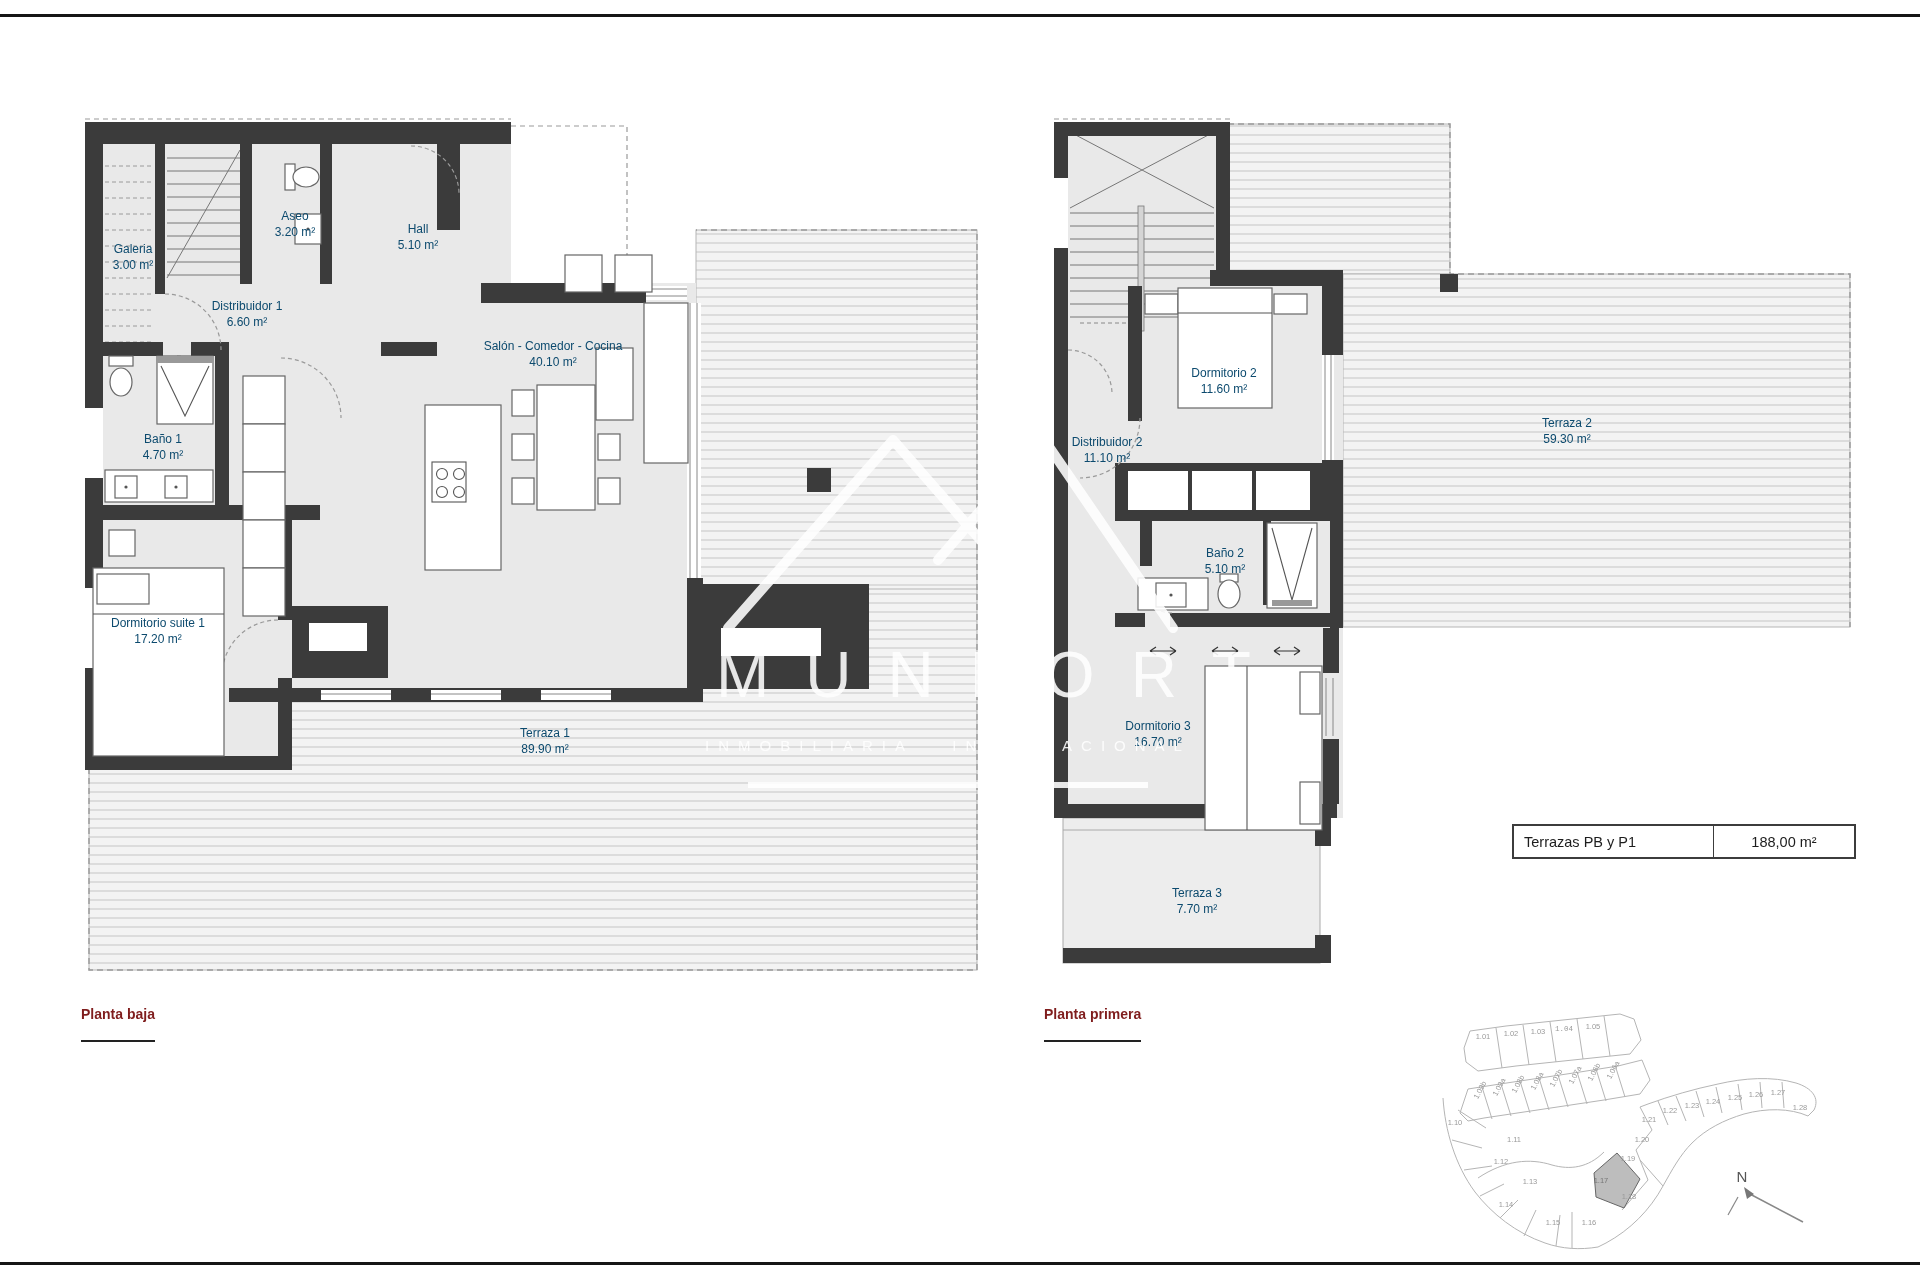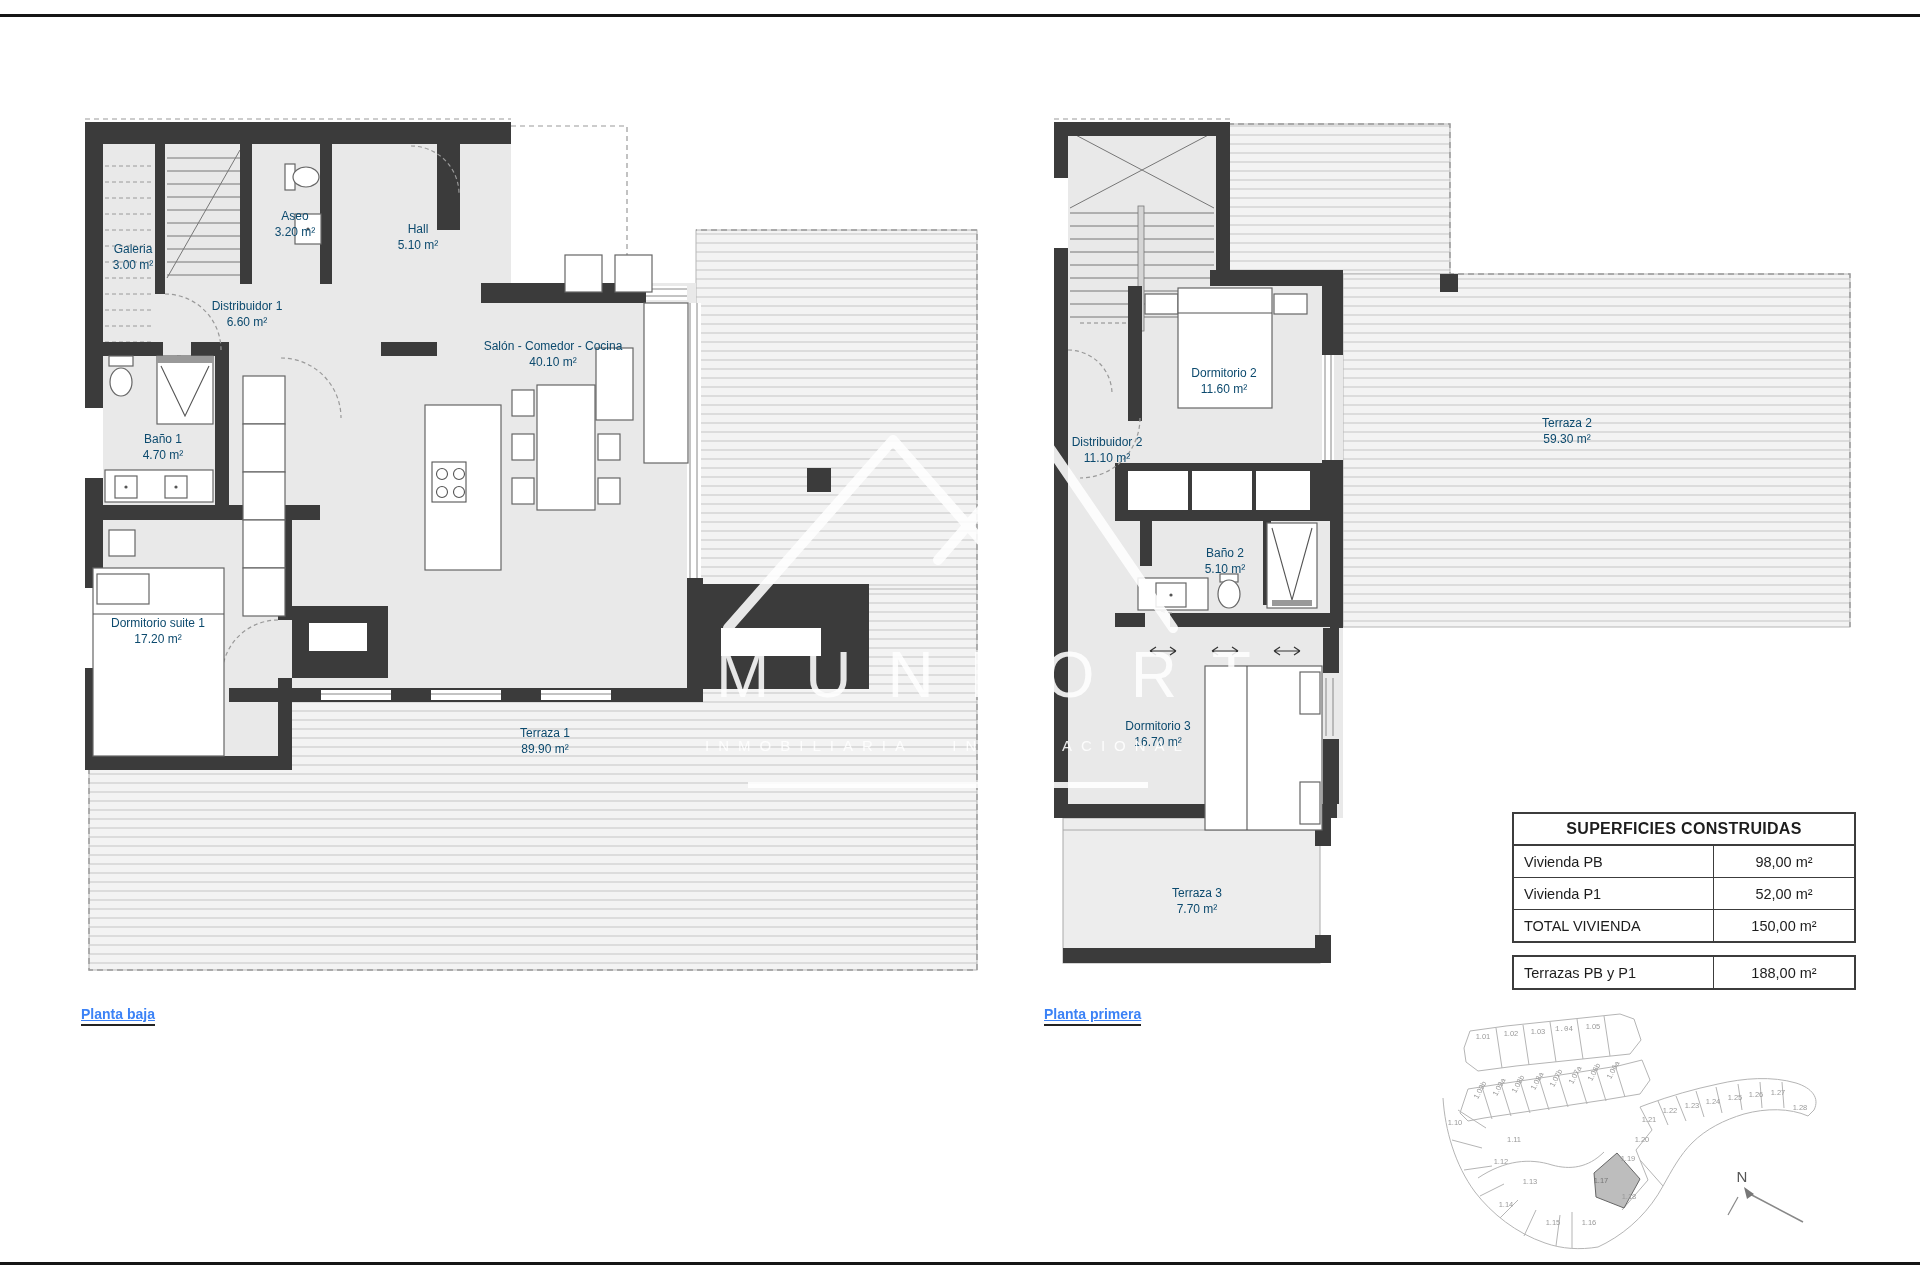--- a/index.html
+++ b/index.html
@@ -6,22 +6,22 @@
   .page{position:relative;width:1920px;height:1280px;background:#fff;overflow:hidden;
         font-family:"Liberation Sans",sans-serif;color:#333;}
   .rule{position:absolute;left:0;width:1920px;height:3px;background:#161616;}
   .rule.top{top:14px;}
   .rule.bottom{top:1262px;}
   .plan{position:absolute;}
   .plan svg{position:absolute;left:0;top:0;}
   .rl{position:absolute;transform:translate(-50%,-50%);text-align:center;
       font-size:12px;line-height:1.3;color:#0c4a6e;white-space:nowrap;z-index:3;}
   .rl span{display:block;}
-  .caption{position:absolute;font-size:14px;font-weight:bold;color:#3b82f6;
-           border-bottom:2px solid #222;padding-bottom:2px;z-index:3;text-decoration:underline;}
+  .caption{position:absolute;font-size:14px;font-weight:bold;color:#7f1d1d;
+           border-bottom:2px solid #222;padding-bottom:18px;z-index:3;}
   
   .watermark{position:absolute;left:698px;top:400px;width:500px;text-align:center;
              color:#fff;opacity:.88;z-index:6;pointer-events:none;}
   .wm-brand{font-size:64px;letter-spacing:36px;padding-left:18px;line-height:1;margin-top:4px;}
   .wm-tag{font-size:15px;letter-spacing:9px;word-spacing:26px;margin-top:30px;}
   .wm-bar{width:400px;height:6px;background:#fff;margin:28px auto 0;}
   
   .areas-table{position:absolute;left:1512px;top:812px;width:344px;z-index:4;font-size:14.5px;color:#1d1d1d;}
   .at-box{border:2px solid #3c3c3c;background:#fff;}
   .at-header{border-bottom:2px solid #3c3c3c;font-weight:bold;text-align:center;
@@ -372,35 +372,20 @@
         <path d="M30,228 L195,40 L300,160"></path>
         <path d="M240,160 L345,38 L475,228"></path>
       </g>
     </svg>
     <div class="wm-brand">MUNFORT</div>
     <div class="wm-tag">INMOBILIARIA INTERNACIONAL</div>
     <div class="wm-bar"></div>
   </div>
 
   <div class="areas-table">
-    <div class="at-box">
-      <div class="at-header">SUPERFICIES CONSTRUIDAS</div>
-      <div class="at-row">
-        <span class="lbl">Vivienda PB</span>
-        <span class="val">98,00 m²</span>
-      </div>
-      <div class="at-row">
-        <span class="lbl">Vivienda P1</span>
-        <span class="val">52,00 m²</span>
-      </div>
-      <div class="at-row">
-        <span class="lbl">TOTAL VIVIENDA</span>
-        <span class="val">150,00 m²</span>
-      </div>
-    </div>
     <div class="at-box at-footer">
       <div class="at-row">
         <span class="lbl">Terrazas PB y P1</span>
         <span class="val">188,00 m²</span>
       </div>
     </div>
   </div>
 
   <div class="siteplan">
     <svg width="430" height="270" viewBox="1440 1005 430 270">

